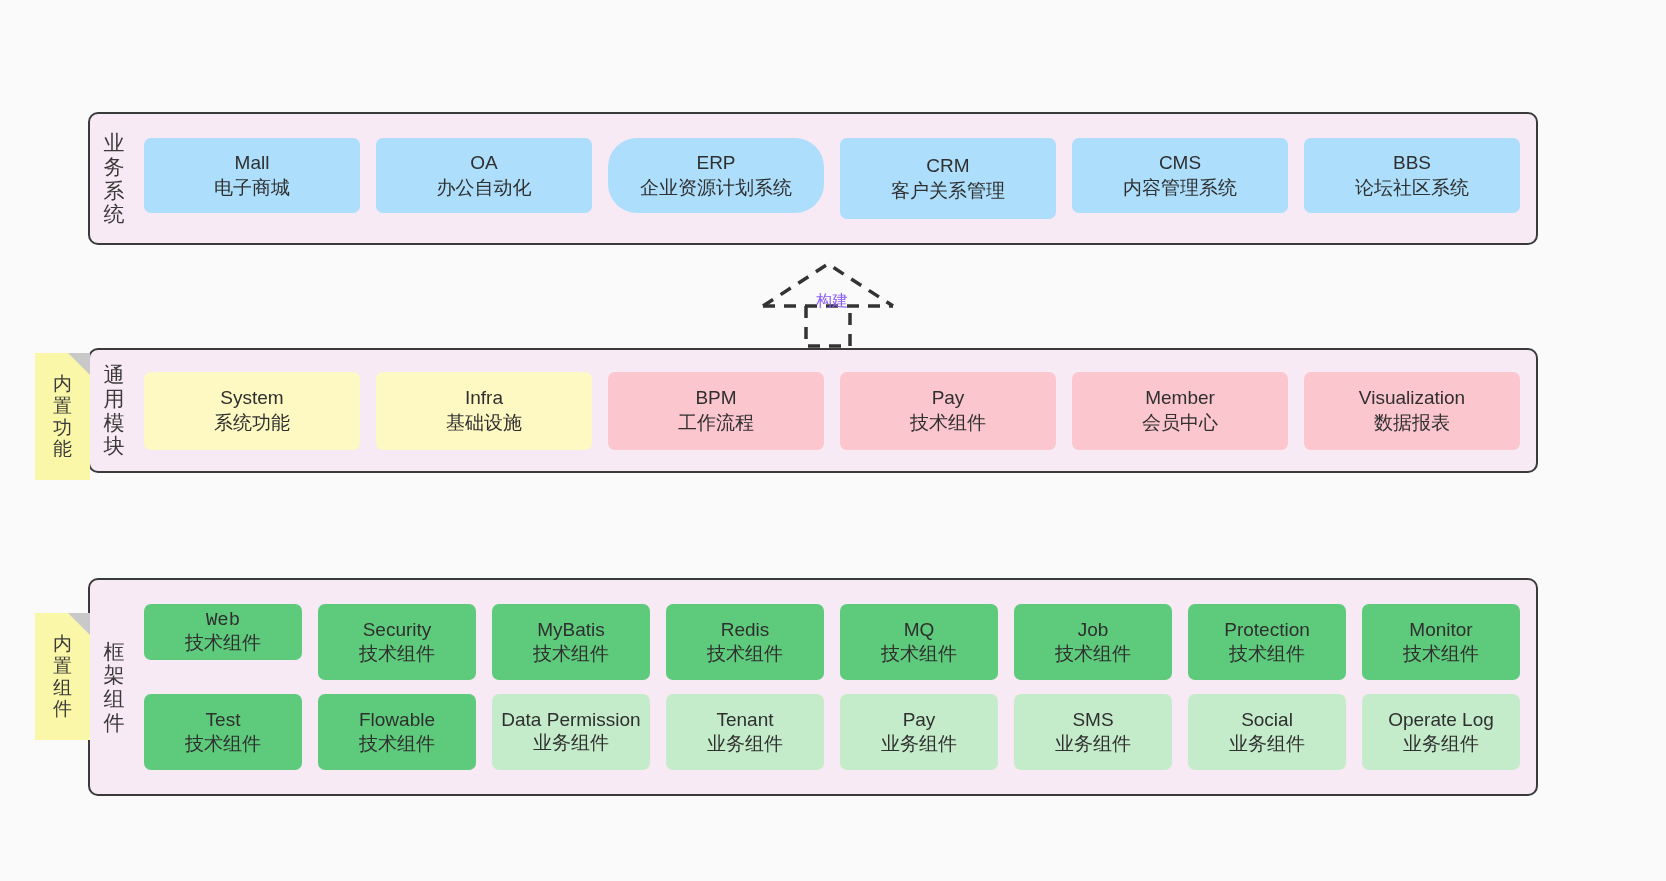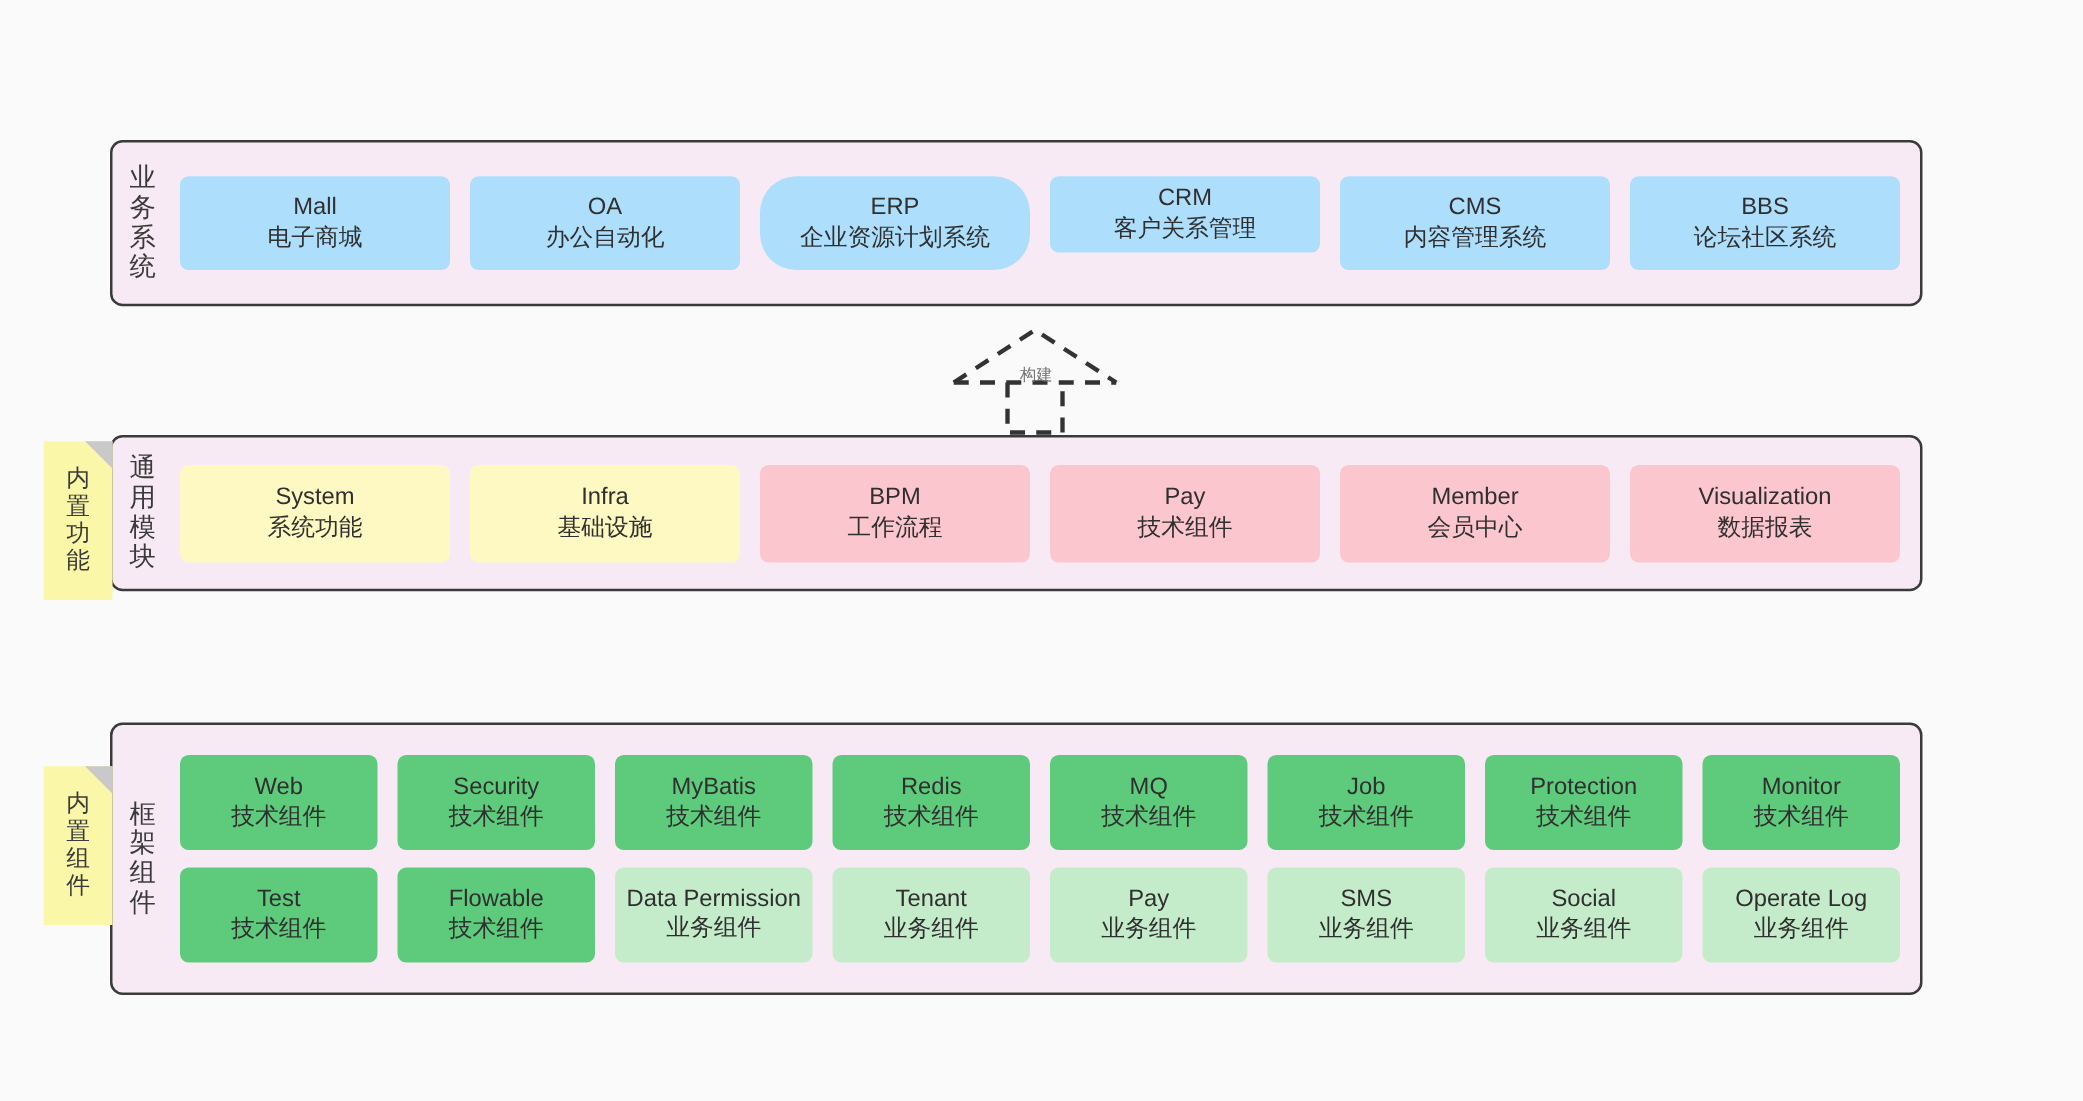--- a/index.html
+++ b/index.html
@@ -122,22 +122,22 @@
   }
 
   
   .arrow-group {
     position: absolute;
     z-index: 2;
   }
   .arrow-group svg { display: block; }
   .arrow-label {
     position: absolute;
-    font-size: 13px;
-    color: #737373;
+    font-size: 16px;
+    color: #8b5cf6;
     white-space: nowrap;
     background: transparent;
   }
 </style>
 </head>
 <body>
 
 <div id="stage">
 
   <div class="layer" id="layer-business" style="left:88px; top:112px; width:1450px; height:133px;">
@@ -156,21 +156,21 @@
           <span class="l2">电子商城</span>
         </div>
         <div class="card c-blue" style="height:75px;">
           <span class="l1">OA</span>
           <span class="l2">办公自动化</span>
         </div>
         <div class="card c-blue" style="height:75px;border-radius:29px;">
           <span class="l1">ERP</span>
           <span class="l2">企业资源计划系统</span>
         </div>
-        <div class="card c-blue" style="height:61px;">
+        <div class="card c-blue" style="height:81px;">
           <span class="l1">CRM</span>
           <span class="l2">客户关系管理</span>
         </div>
         <div class="card c-blue" style="height:75px;">
           <span class="l1">CMS</span>
           <span class="l2">内容管理系统</span>
         </div>
         <div class="card c-blue" style="height:75px;">
           <span class="l1">BBS</span>
           <span class="l2">论坛社区系统</span>
@@ -255,21 +255,21 @@
       <span class="vchars">
           <span>框</span>
           <span>架</span>
           <span>组</span>
           <span>件</span>
         </span>
     </div>
     <div class="layer-body">
 
       <div class="row">
-        <div class="card c-green" style="height:76px;">
+        <div class="card c-green" style="height:56px;font-family:Liberation Mono, monospace;">
           <span class="l1">Web</span>
           <span class="l2">技术组件</span>
         </div>
         <div class="card c-green" style="height:76px;">
           <span class="l1">Security</span>
           <span class="l2">技术组件</span>
         </div>
         <div class="card c-green" style="height:76px;">
           <span class="l1">MyBatis</span>
           <span class="l2">技术组件</span>

